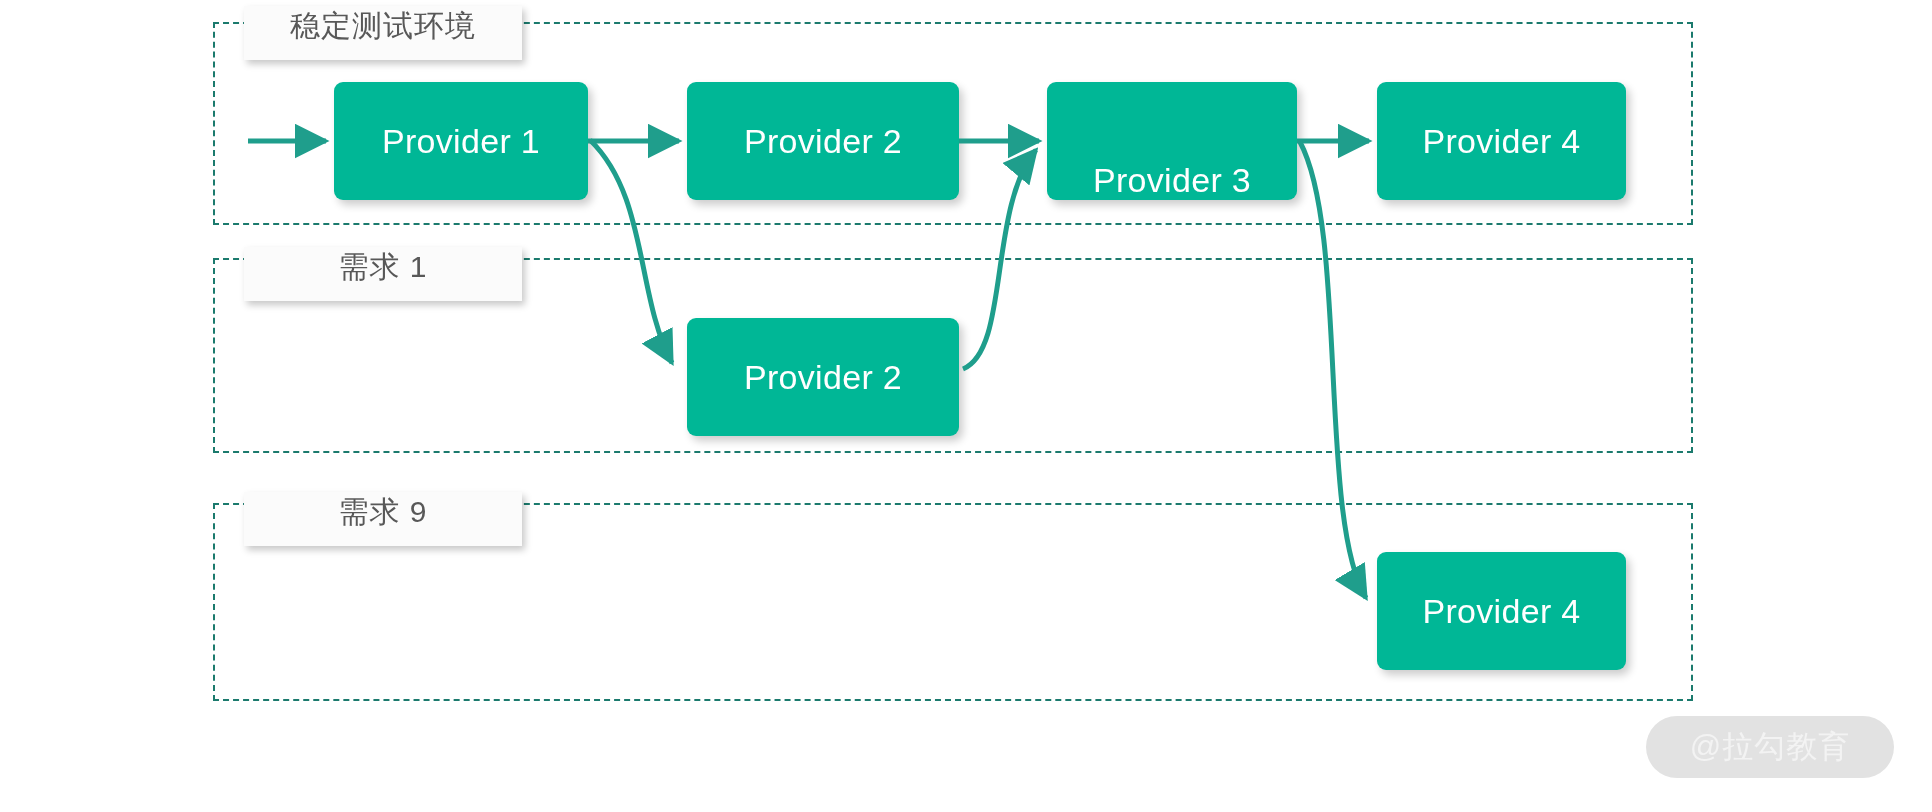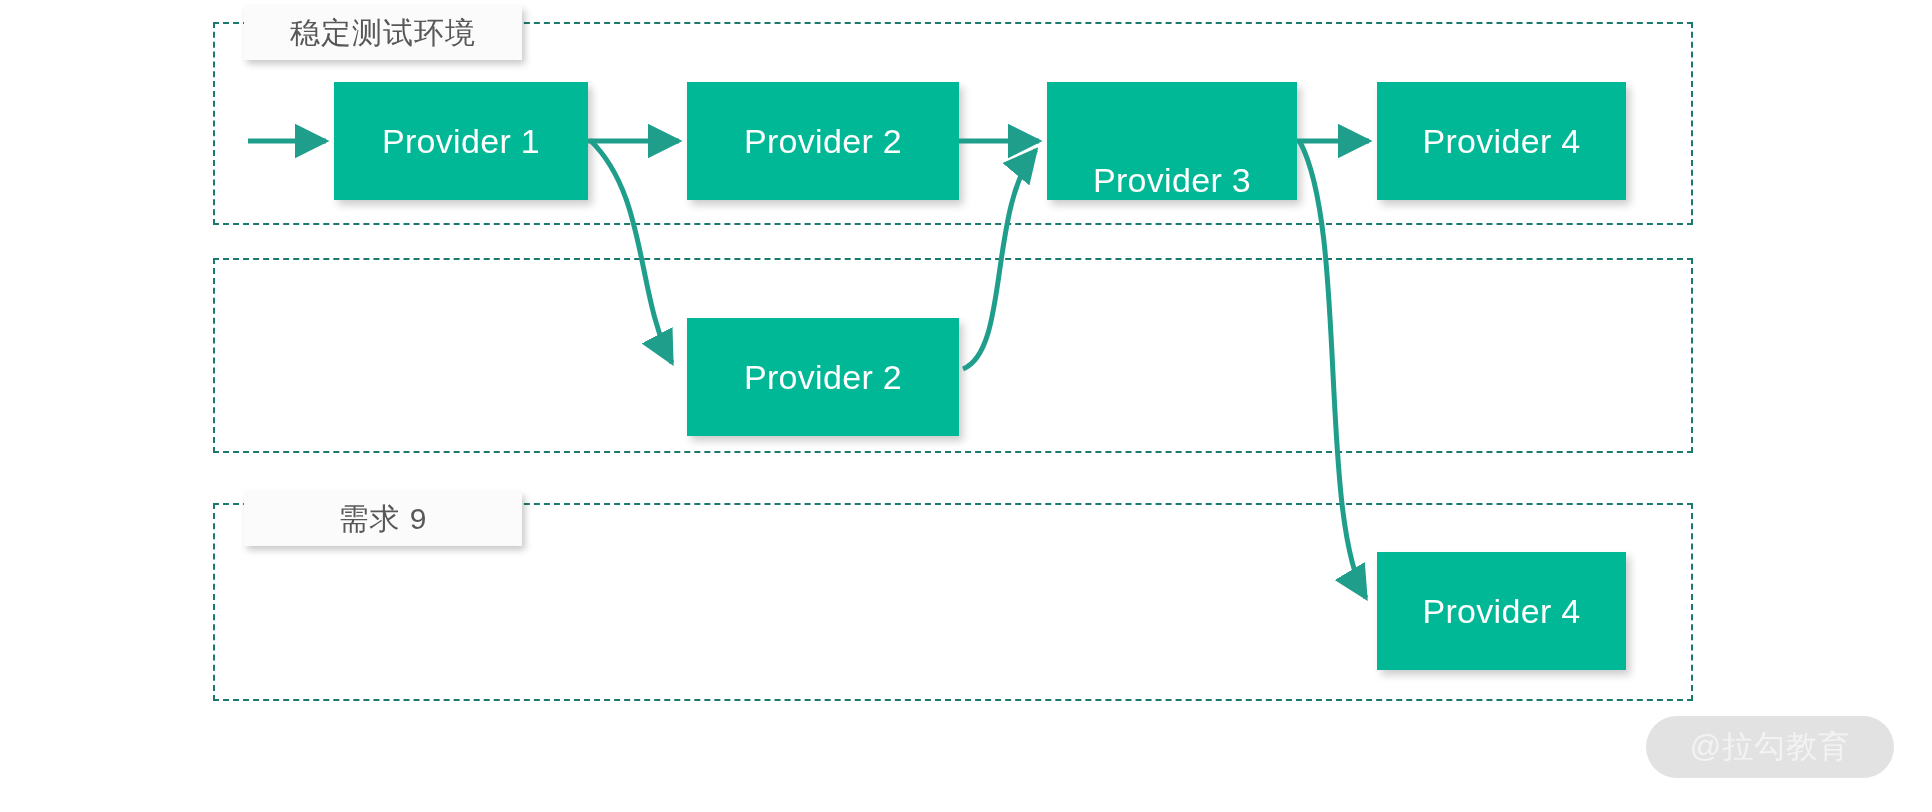--- a/index.html
+++ b/index.html
@@ -20,21 +20,21 @@
   }
   #lane-0{left:213px;top:22px;width:1480px;height:203px;}
   #lane-1{left:213px;top:258px;width:1480px;height:195px;}
   #lane-2{left:213px;top:503px;width:1480px;height:198px;}
 
   
   .lane-title{
     position:absolute;
     background:#fbfbfb;
     box-shadow:3px 4px 7px rgba(0,0,0,0.22);
-    display:flex;align-items:center;justify-content:center;
+    display:flex;justify-content:center;
     color:#585858;
     font-size:30px;
     letter-spacing:1px;
     box-sizing:border-box;
     z-index:6;
   }
   #lane-title-0{left:244px;top:6px;width:278px;height:54px;}
   #lane-title-1{left:244px;top:247px;width:278px;height:54px;}
   #lane-title-2{left:244px;top:492px;width:278px;height:54px;}
 
@@ -42,20 +42,21 @@
   .node{
     position:absolute;
     background:#00b796;
     color:#ffffff;
     display:flex;align-items:center;justify-content:center;
     font-size:34px;
     letter-spacing:0.3px;
     box-shadow:4px 5px 8px rgba(0,0,0,0.20);
     box-sizing:border-box;
     z-index:4;
+    border-radius:9px;
   }
   #node-0{left:334px;top:82px;width:254px;height:118px;}
   #node-1{left:687px;top:82px;width:272px;height:118px;}
   #node-2{left:1047px;top:82px;width:250px;height:118px;align-items:flex-end;}
   #node-3{left:1377px;top:82px;width:249px;height:118px;}
   #node-4{left:687px;top:318px;width:272px;height:118px;}
   #node-5{left:1377px;top:552px;width:249px;height:118px;}
 
   
   #links{
@@ -124,20 +125,23 @@
   <div class="node" id="node-4">
     <span>Provider 2</span>
   </div>
   <div class="node" id="node-5">
     <span>Provider 4</span>
   </div>
 
   <div class="lane-title" id="lane-title-0">
     <span>稳定测试环境</span>
   </div>
+  <div class="lane-title" id="lane-title-1">
+    <span>需求 1</span>
+  </div>
   <div class="lane-title" id="lane-title-2">
     <span>需求 9</span>
   </div>
 
   <div id="watermark">
     <span>@拉勾教育</span>
   </div>
 
 </div>
 

